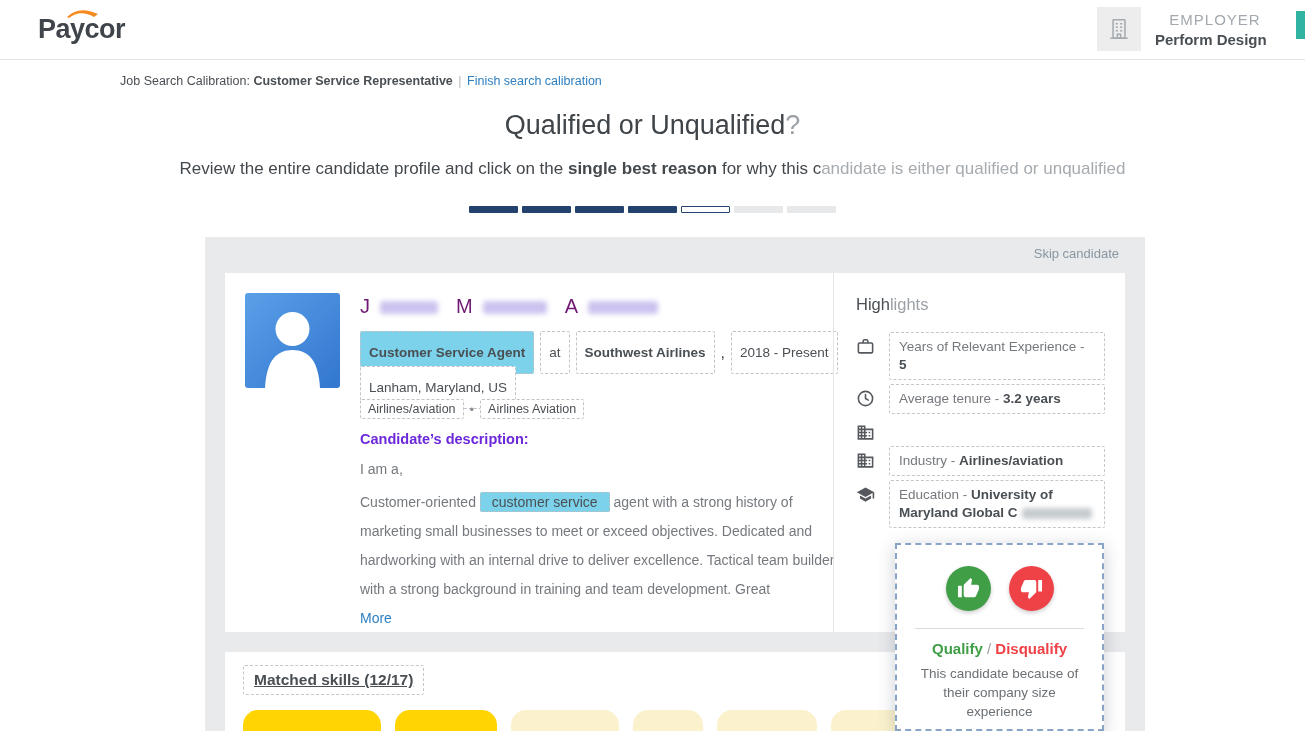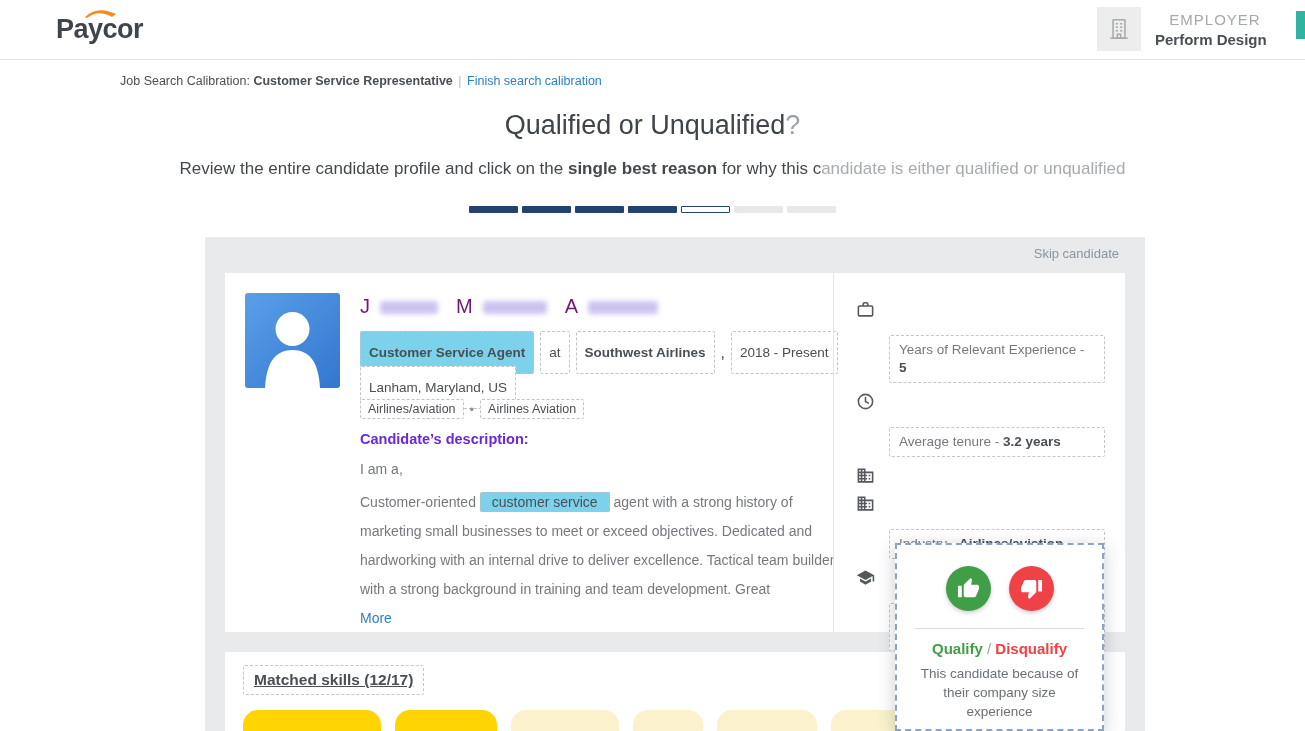--- a/index.html
+++ b/index.html
@@ -2,21 +2,21 @@
 <html><head>
 <meta charset="utf-8">
 <style>
   * { margin:0; padding:0; box-sizing:border-box; }
   html,body { width:1305px; height:731px; overflow:hidden; background:#fff;
     font-family:"Liberation Sans","DejaVu Sans",sans-serif; color:#4a4f54; }
 
   
   #header { position:absolute; top:0; left:0; width:1305px; height:60px; background:#fff;
     border-bottom:1px solid #e4e4e4; z-index:5; }
-  .logo { position:absolute; left:56px; top:14px; font-size:27px; font-weight:700;
+  .logo { position:absolute; left:38px; top:14px; font-size:27px; font-weight:700;
     color:#3f454b; letter-spacing:-0.5px; }
   .logo svg { position:absolute; left:27px; top:-8px; width:36px; height:15px; }
   .hdr-iconbox { position:absolute; right:164px; top:7px; width:44px; height:44px;
     background:#ededee; display:flex; align-items:center; justify-content:center; }
   .hdr-iconbox svg { width:26px; height:26px; stroke:#a3a9ae; fill:none; stroke-width:1.4; }
   .hdr-account { position:absolute; right:30px; top:11px; width:120px; }
   .hdr-account .lbl { font-size:15px; letter-spacing:1px; color:#a2a8ad;text-align:center; }
   .hdr-account .nm { font-size:15px; font-weight:700; color:#4a4f54; margin-top:3px; white-space:nowrap; }
   .teal-edge { position:absolute; right:0; top:11px; width:9px; height:28px; background:var(--accent-teal); }
 
@@ -69,21 +69,21 @@
 
   
   #highlights { position:absolute; left:608px; top:0; bottom:0; width:292px;
     border-left:1px solid #e4e6e8; padding:22px 20px 0 22px; }
   #hl-title { font-size:16.5px; margin-bottom:18px; color:#4a4f54; }
   #hl-title .lt { color:#9ba1a6; }
   .hl-row { display:flex; align-items:flex-start; margin-bottom:4px; }
   .hl-icon { width:21px; flex:0 0 21px; margin-top:5px; color:#55595e; }
   .hl-icon svg { width:19px; height:19px; display:block; }
   .hl-box { flex:1; margin-left:12px; border:1px dashed #c3c7cb; border-radius:2px;
-    padding:5px 9px; font-size:13.5px; line-height:18px; color:#75797e; cursor:pointer; background:#fff;margin-top:40px; }
+    padding:5px 9px; font-size:13.5px; line-height:18px; color:#75797e; cursor:pointer; background:#fff; }
   .hl-box b { color:#4a4f54; }
   .hl-blur { height:11px; width:70px; background:#c6cbd0; margin:0 0 0 4px; filter:blur(2.5px); }
 
   
   #card2 { position:absolute; left:20px; top:415px; width:900px; height:79px; background:#fff; overflow:hidden; }
   #skills-title-box { position:absolute; left:18px; top:13px; display:inline-block;
     border:1px dashed #c3c7cb; border-radius:2px; padding:5px 10px; font-size:15.5px;
     font-weight:700; color:#4a4f54; cursor:pointer; background:#fff;text-decoration:underline; }
   #pills-row { position:absolute; left:18px; top:58px; display:flex; gap:14px; }
   .pill { height:40px; border-radius:15px; flex:0 0 auto; cursor:pointer; }
@@ -191,20 +191,23 @@
     </div>
 
     <div id="desc-label">Candidate’s description:</div>
     <div id="desc-intro">I am a,</div>
     <div id="desc-para">
       <span>Customer-oriented </span><span class="inline-hl">customer service</span><span> agent with a strong history of marketing small businesses to meet or exceed objectives. Dedicated and hardworking with an internal drive to deliver excellence. Tactical team builder with a strong background in training and team development. Great</span>
       <a id="more-link">More</a>
     </div>
 
     <div id="highlights">
+      <div id="hl-title">
+        <span>High</span><span class="lt">lights</span>
+      </div>
       <div id="hl-list">
           <div class="hl-row">
             <span class="hl-icon">
               <svg viewBox="0 0 24 24">
                 <rect x="3" y="7.5" width="18" height="12.5" rx="1.5" fill="none" stroke="currentColor" stroke-width="2"></rect>
                 <path d="M9 7.5V5.5a2 2 0 0 1 2-2h2a2 2 0 0 1 2 2v2" fill="none" stroke="currentColor" stroke-width="2"></path>
               </svg>
             </span>
             <span class="hl-box"><span>Years of Relevant Experience - </span><b>5</b></span>
           </div>

